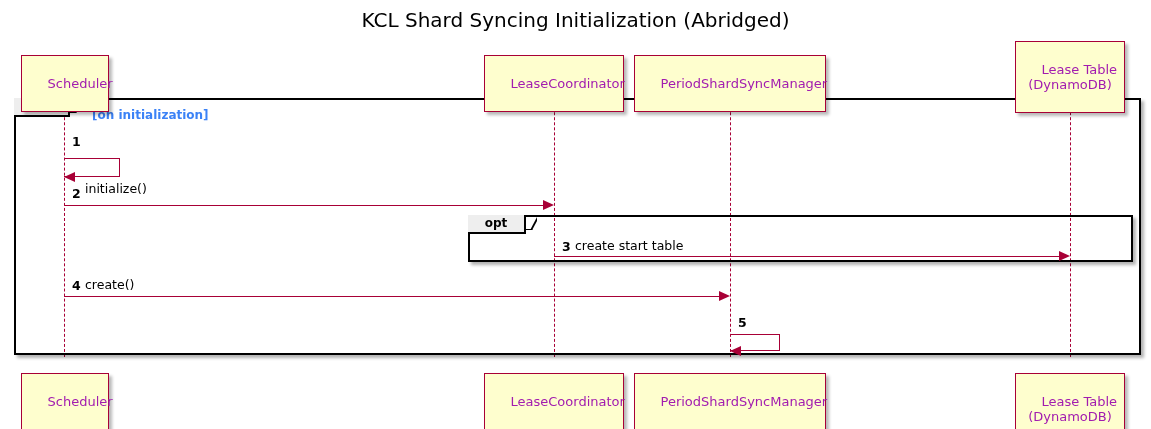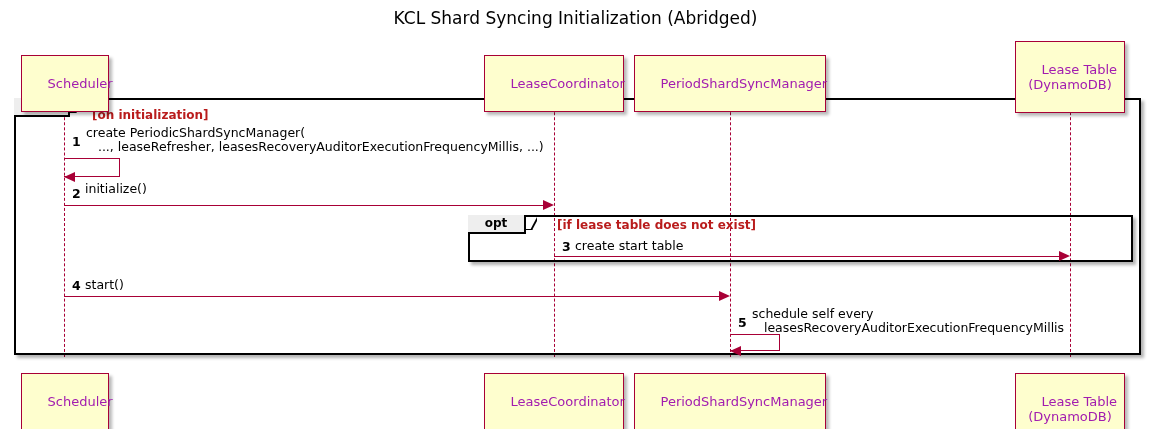--- a/index.html
+++ b/index.html
@@ -14,21 +14,21 @@
     background: #FFFFFF;
     font-family: "DejaVu Sans", sans-serif;
     overflow: hidden;
   }
   .title {
     position: absolute;
     top: 8px;
     left: 0;
     width: 1151px;
     text-align: center;
-    font-size: 17px;
+    font-size: 20px;
     color: #000000;
     font-family: "DejaVu Sans", sans-serif;
     white-space: nowrap;
   }
   
   .participant {
     position: absolute;
     box-sizing: border-box;
     background: #FEFECE;
     border: 1.5px solid #A80036;
@@ -86,21 +86,21 @@
     height: 22px;
     border-right: 2px solid #000000;
     border-bottom: 2px solid #000000;
     background: transparent;
     transform: skewX(-28deg);
   }
   .frag-cond {
     position: absolute;
     font-size: 12px;
     font-weight: bold;
-    color: #b91c1c;
+    color: #3b82f6;
     white-space: nowrap;
   }
   
   .msg-line {
     position: absolute;
     height: 0;
     border-top: 1.5px solid #A80036;
   }
   .arrow-right {
     position: absolute;
@@ -154,50 +154,45 @@
   <div class="lifeline" style="left:1070px; top:92px; height:265px;"></div>
 
   <div class="frag" style="left:14px; top:98px; width:1127px; height:257px;"></div>
   <div class="frag-label" style="left:14px; top:98px; width:56px;">
     <span>alt</span>
     <span class="notch"></span>
   </div>
   <div class="frag-cond" style="left:92px; top:108px;">[on initialization]</div>
 
   <div class="msg-num" style="left:72px; top:134px;">1</div>
-  <div class="msg-label" style="left:86px; top:126px;">create PeriodicShardSyncManager(
-   ..., leaseRefresher, leasesRecoveryAuditorExecutionFrequencyMillis, ...)</div>
   <div class="self-loop" style="left:64px; top:158px; width:56px; height:19px;"></div>
   <div class="arrow-left" style="left:64px; top:172px;"></div>
 
   <div class="msg-num" style="left:72px; top:186px;">2</div>
   <div class="msg-label" style="left:85px; top:182px;">initialize()</div>
   <div class="msg-line" style="left:64px; top:205px; width:479px;"></div>
   <div class="arrow-right" style="left:543px; top:200px;"></div>
 
   <div class="frag" style="left:468px; top:215px; width:665px; height:47px;"></div>
   <div class="frag-label" style="left:468px; top:215px; width:58px;">
     <span>opt</span>
     <span class="notch"></span>
   </div>
-  <div class="frag-cond" style="left:557px; top:218px;">[if lease table does not exist]</div>
 
   <div class="msg-num" style="left:562px; top:239px;">3</div>
   <div class="msg-label" style="left:575px; top:239px;">create start table</div>
   <div class="msg-line" style="left:554px; top:256px; width:505px;"></div>
   <div class="arrow-right" style="left:1059px; top:251px;"></div>
 
   <div class="msg-num" style="left:72px; top:278px;">4</div>
-  <div class="msg-label" style="left:85px; top:278px;">start()</div>
+  <div class="msg-label" style="left:85px; top:278px;">create()</div>
   <div class="msg-line" style="left:64px; top:296px; width:655px;"></div>
   <div class="arrow-right" style="left:719px; top:291px;"></div>
 
   <div class="msg-num" style="left:738px; top:315px;">5</div>
-  <div class="msg-label" style="left:752px; top:307px;">schedule self every
-   leasesRecoveryAuditorExecutionFrequencyMillis</div>
   <div class="self-loop" style="left:730px; top:334px; width:50px; height:17px;"></div>
   <div class="arrow-left" style="left:730px; top:346px;"></div>
 
   <div class="participant" style="left:21px; top:55px; width:88px;">
     <span>Scheduler</span>
   </div>
   <div class="participant" style="left:484px; top:55px; width:140px;">
     <span>LeaseCoordinator</span>
   </div>
   <div class="participant" style="left:634px; top:55px; width:192px;">

